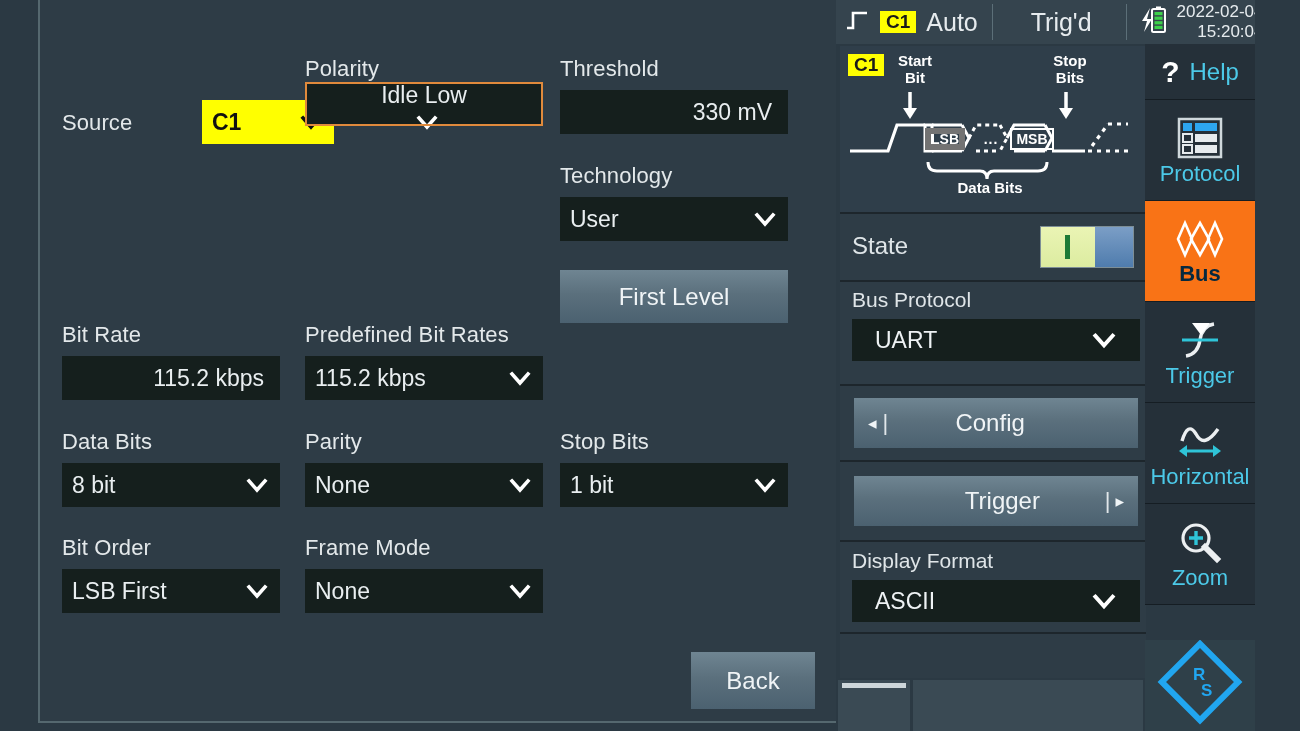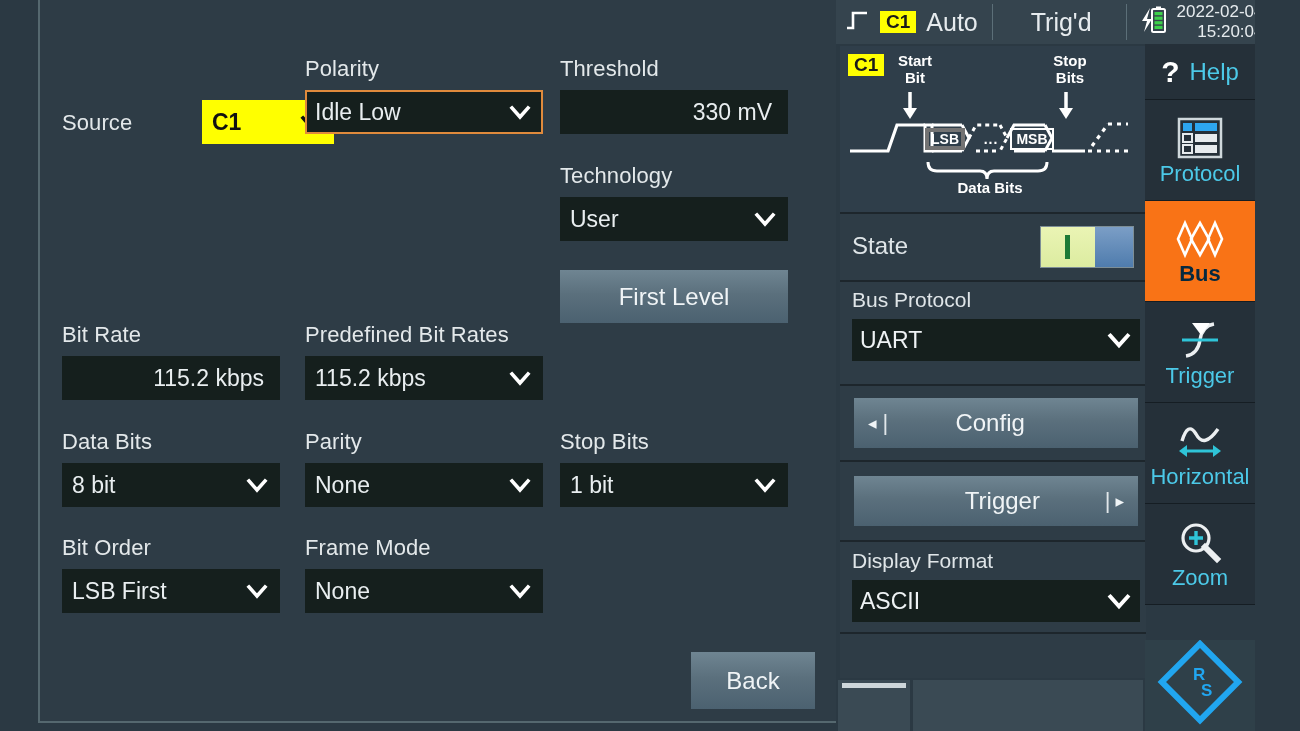--- a/index.html
+++ b/index.html
@@ -67,21 +67,21 @@
     background: #2f3e4a;
   }
   .diaglbl { position: absolute; color: #ffffff; font-size: 15px; font-weight: 700; text-align: center; line-height: 17px; }
 
   .panel { position: absolute; left: 4px; width: 306px; background: #2e3c46; }
   .psep { position: absolute; left: 4px; width: 306px; height: 2px; background: #1d262c; }
 
   .plabel { color: #dfe5e8; font-size: 21px; }
   .pctrl {
     background: #151f1d; height: 42px; display: flex; align-items: center;
-    color: #eef2f4; font-size: 23px; padding: 0 8px;
+    color: #eef2f4; font-size: 23px; padding: 0 23px;
   }
   .pctrl .val { flex: 1; white-space: nowrap; }
 
   .toggle {
     width: 94px; height: 42px; display: flex;
     border: 1px solid #7d8e96;
   }
   .toggle .on {
     flex: 1.05; background: linear-gradient(180deg,#eaf4b4 0%, #dcecA0 100%);
     display: flex; align-items: center; justify-content: center;
@@ -129,21 +129,21 @@
         <span class="chev">
           <svg width="24" height="24" viewBox="0 0 24 24">
               <path d="M4 8 L12 17 L20 8" stroke="#111" stroke-width="3.6" fill="none" stroke-linecap="square"></path>
             </svg>
         </span>
       </div>
     </div>
 
     <div class="fld" style="left:265px; top:56px;">
       <div class="lbl">Polarity</div>
-      <div class="ctrl focused" style="width:238px; margin-top:8px;">
+      <div class="ctrl focused" style="width:238px; flex-direction:column;">
         <span class="val">Idle Low</span>
         <span class="chev">
           <svg width="24" height="24" viewBox="0 0 24 24">
               <path d="M4 8 L12 17 L20 8" stroke="#fff" stroke-width="3.6" fill="none" stroke-linecap="square"></path>
             </svg>
         </span>
       </div>
     </div>
 
     <div class="fld" style="left:520px; top:56px;">
@@ -316,21 +316,21 @@
         <path d="M205 79 L212 92 L205 105" stroke="#fff" stroke-width="3" fill="none"></path>
 
         <path d="M212 105 L245 105" stroke="#fff" stroke-width="3.2" fill="none"></path>
         <path d="M248 105 L290 105" stroke="#fff" stroke-width="3.2" fill="none" stroke-dasharray="4 5"></path>
         <path d="M252 100 L268 78" stroke="#fff" stroke-width="3.2" fill="none" stroke-dasharray="4 5"></path>
         <path d="M268 78 L288 78" stroke="#fff" stroke-width="3.2" fill="none" stroke-dasharray="4 5"></path>
 
         <path d="M88 116 Q88 125 97 125 L140 125 Q147 125 147 133 Q147 125 154 125 L198 125 Q207 125 207 116" stroke="#fff" stroke-width="3" fill="none"></path>
       </svg>
 
-      <div style="position:absolute; left:85px; top:82px; width:40px; height:22px; border:4px solid #737373; display:flex; align-items:center; justify-content:center;">
+      <div style="position:absolute; left:85px; top:82px; width:40px; height:22px; border:6px solid #737373; display:flex; align-items:center; justify-content:center;">
         <span style="color:#fff;font-size:14px;font-weight:700;">LSB</span>
       </div>
       <div style="position:absolute; left:134px; top:82px; width:34px; height:22px; display:flex; align-items:center; justify-content:center;">
         <span style="color:#fff;font-size:14px;font-weight:700;letter-spacing:1px;">...</span>
       </div>
       <div style="position:absolute; left:170px; top:82px; width:44px; height:22px; border:2px solid #fff; display:flex; align-items:center; justify-content:center;">
         <span style="color:#fff;font-size:14px;font-weight:700;">MSB</span>
       </div>
       <div class="diaglbl" style="left:110px; top:133px; width:80px;">Data Bits</div>
     </div>

